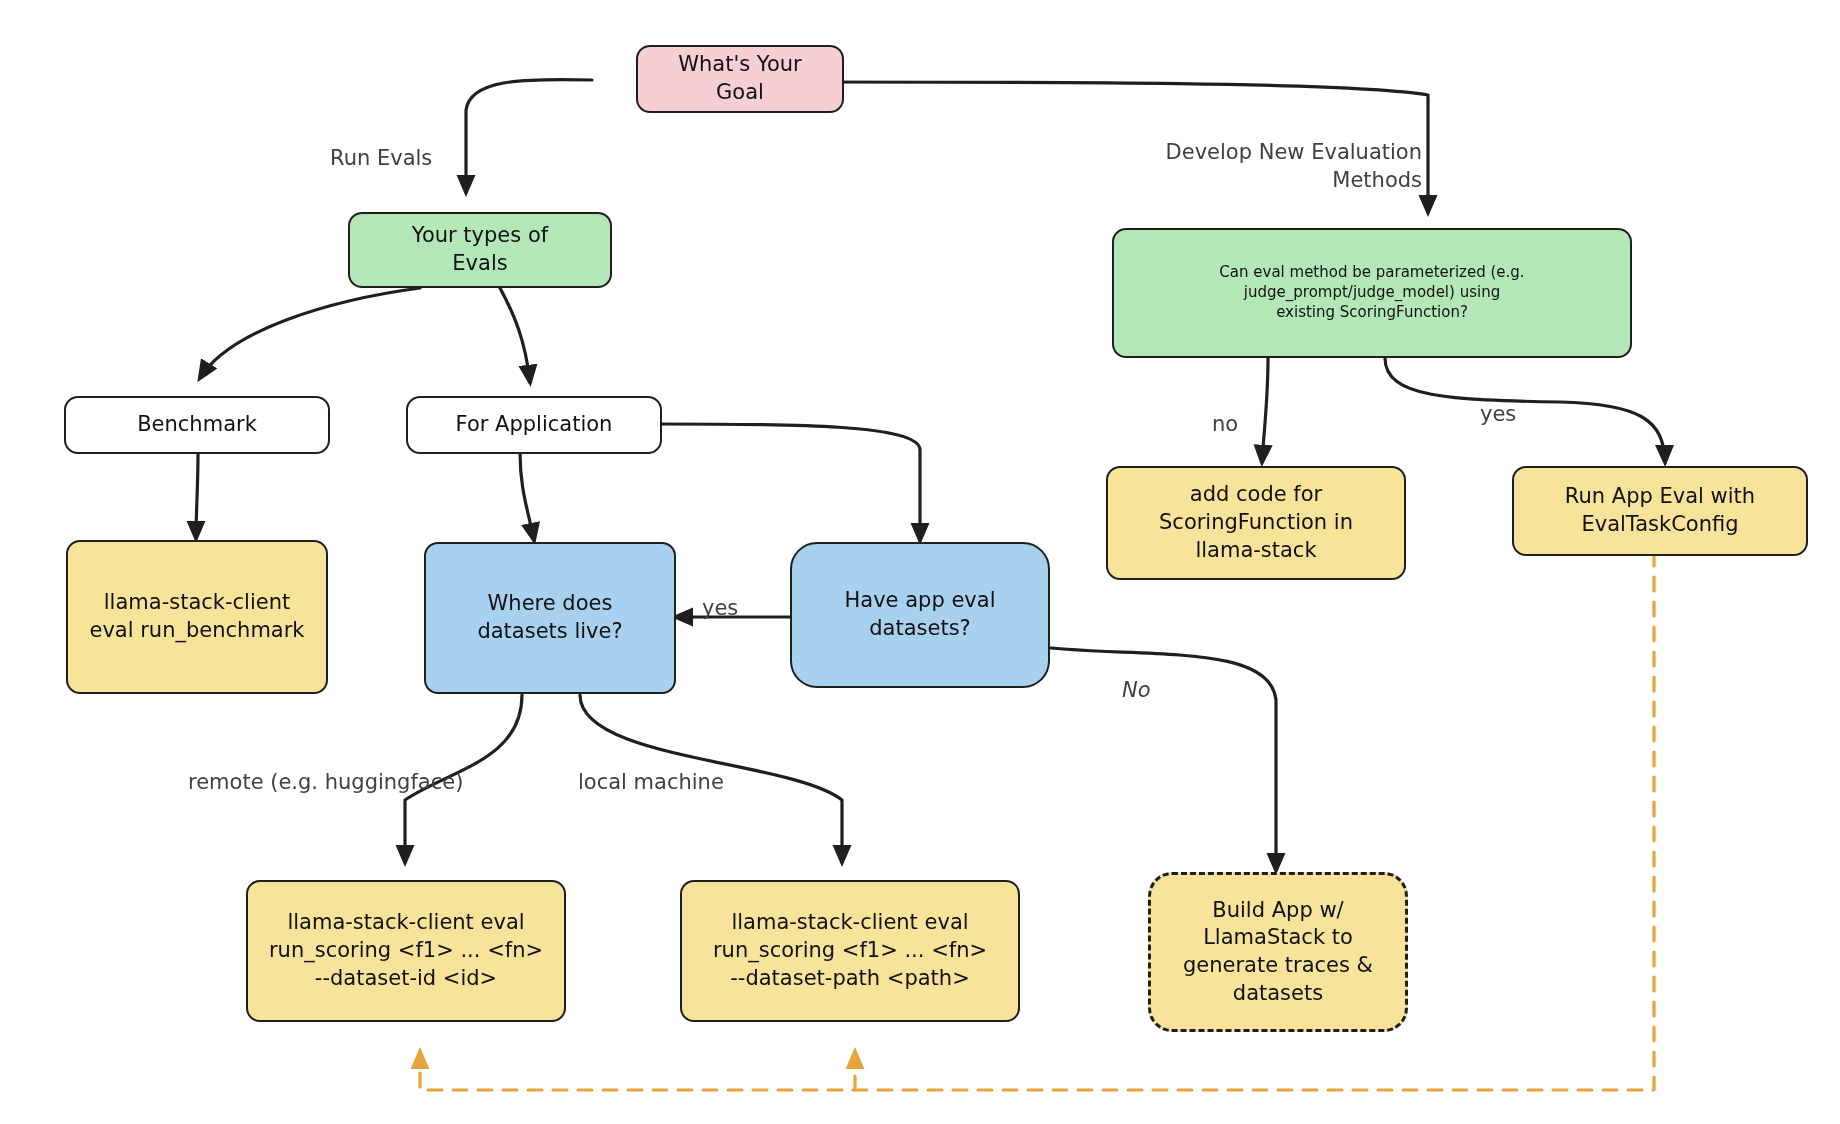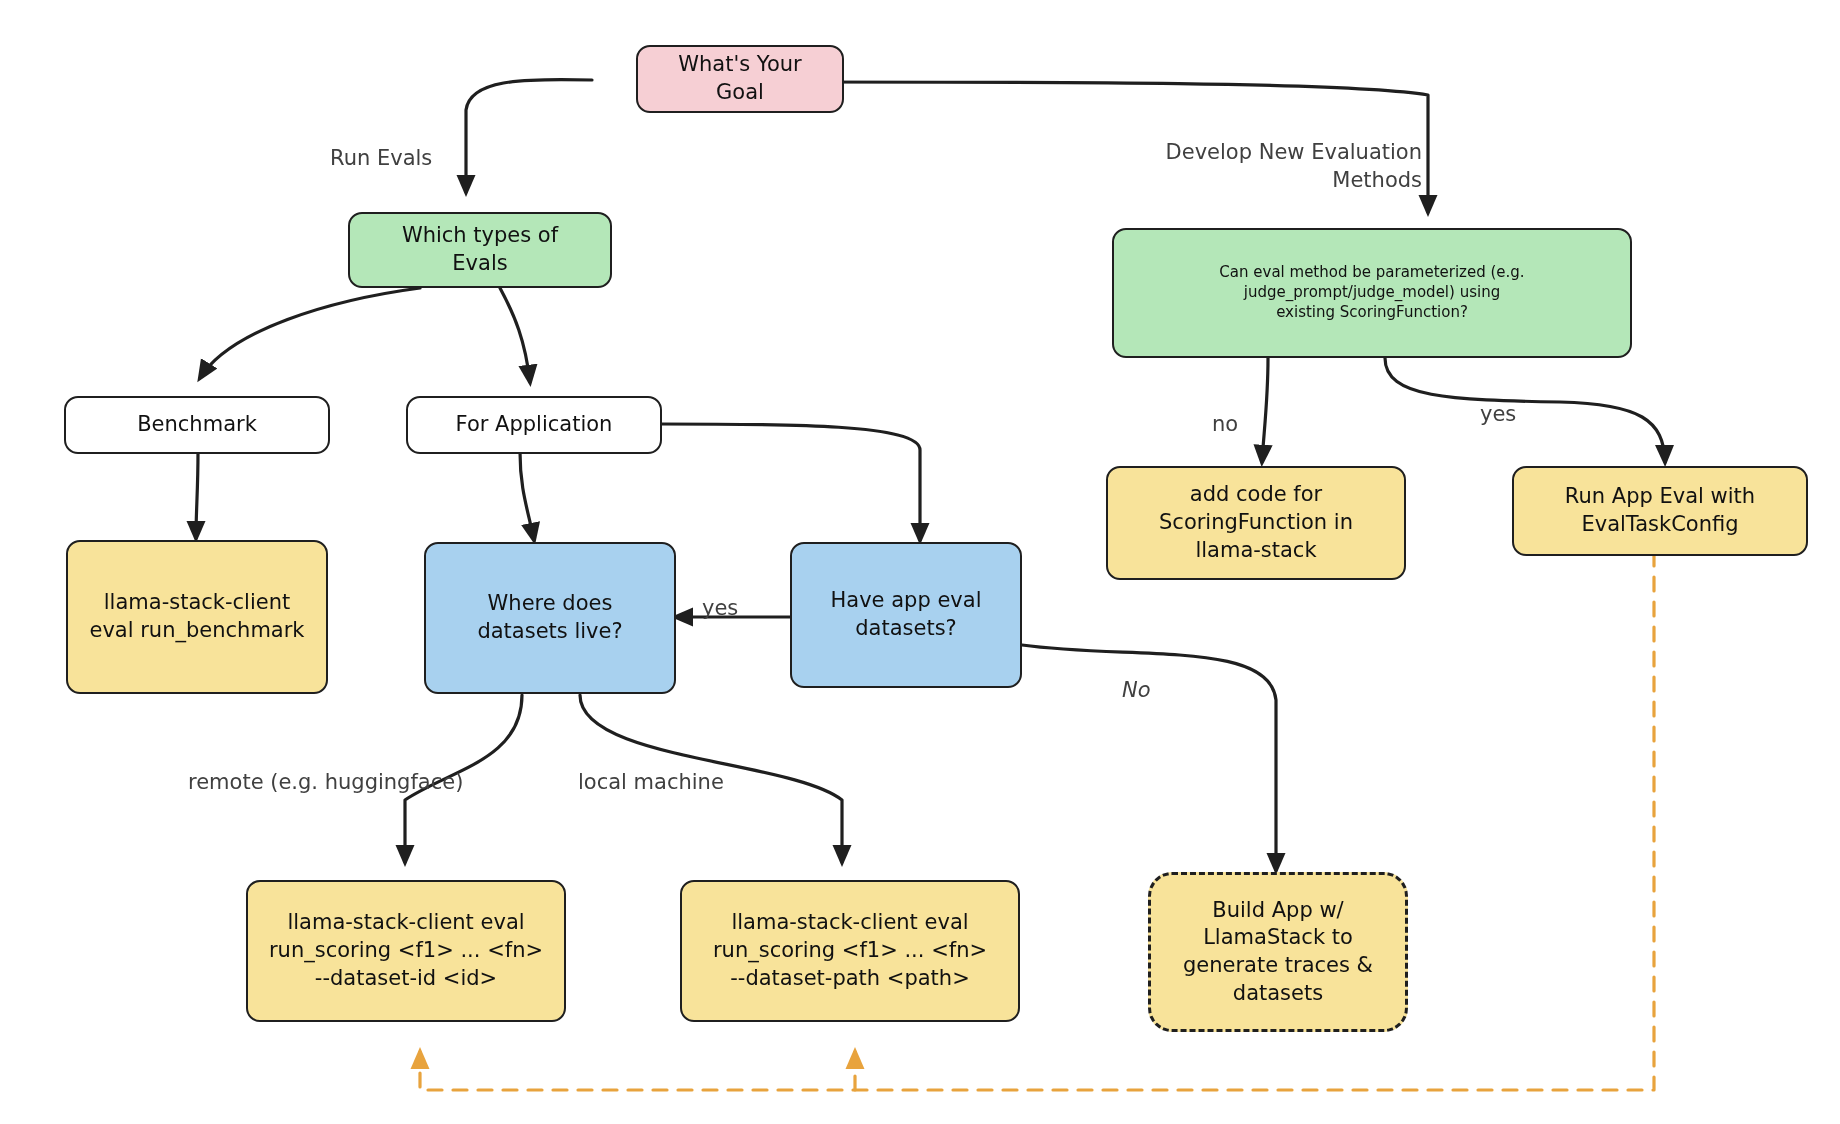--- a/index.html
+++ b/index.html
@@ -110,21 +110,21 @@
       <path d="M855,1090 L855,1052" marker-end="url(#arrow-orange)"></path>
     </g>
   </svg>
 
   <div class="node pink" style="left:592px; top:45px; width:208px; height:68px;margin-left:44px;">
     <span>What's Your
 Goal</span>
   </div>
 
   <div class="node green" style="left:348px; top:212px; width:264px; height:76px;">
-    <span>Which types of
+    <span>Your types of
 Evals</span>
   </div>
 
   <div class="node green" style="left:1112px; top:228px; width:520px; height:130px; font-size:15px;">
     <span>Can eval method be parameterized (e.g.
 judge_prompt/judge_model) using
 existing ScoringFunction?</span>
   </div>
 
   <div class="node white" style="left:64px; top:396px; width:266px; height:58px;text-align:center;">
@@ -149,21 +149,21 @@
   <div class="node yellow" style="left:66px; top:540px; width:262px; height:154px;">
     <span>llama-stack-client
 eval run_benchmark</span>
   </div>
 
   <div class="node blue" style="left:424px; top:542px; width:252px; height:152px;">
     <span>Where does
 datasets live?</span>
   </div>
 
-  <div class="node blue" style="left:790px; top:542px; width:232px; height:146px;">
+  <div class="node blue" style="left:790px; top:542px; width:260px; height:146px;border-radius:27px;">
     <span>Have app eval
 datasets?</span>
   </div>
 
   <div class="node yellow" style="left:246px; top:880px; width:320px; height:142px;">
     <span>llama-stack-client eval
 run_scoring &lt;f1&gt; ... &lt;fn&gt;
 --dataset-id &lt;id&gt;</span>
   </div>
 

